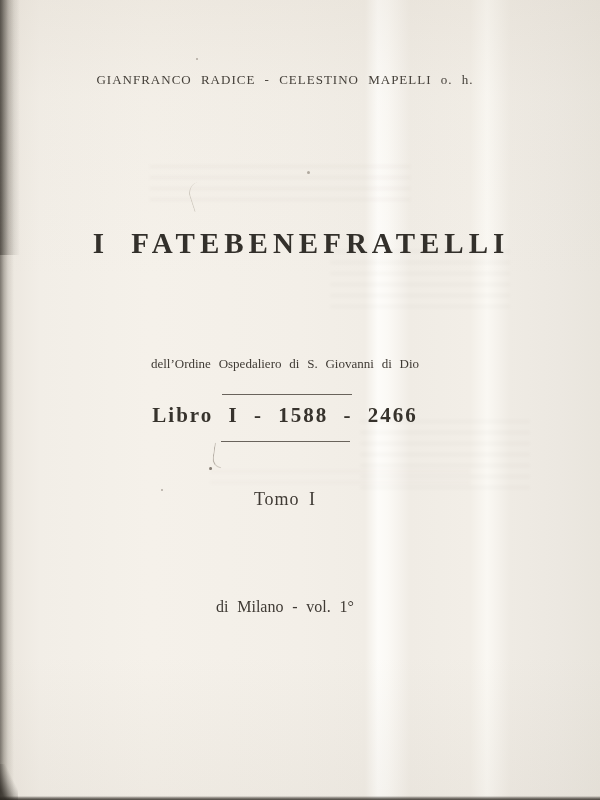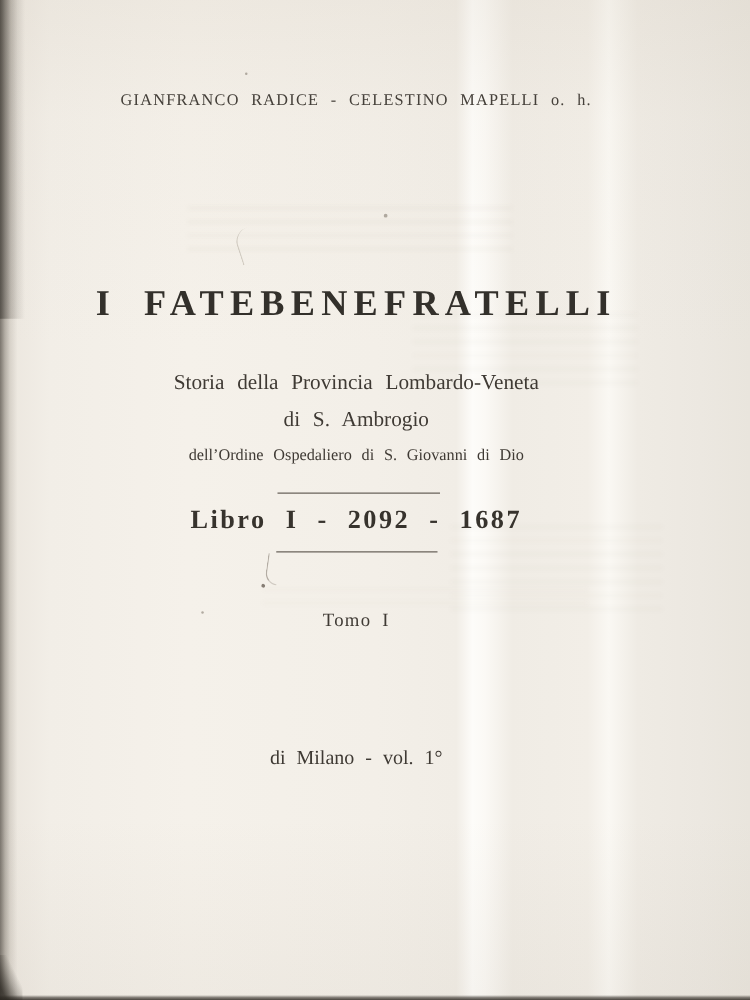--- a/index.html
+++ b/index.html
@@ -48,35 +48,35 @@
   }
   .content { position: absolute; left: 0; top: 10px; width: 570px; height: 800px; }
   .line { position: absolute; left: 0; width: 100%; text-align: center; color: #3f3a34; }
 
   .authors {
     top: 62px; font-size: 13px; letter-spacing: 1px; word-spacing: 5px;
     color: #45403a;
   }
   .main-title {
     top: 217px; font-size: 29px; font-weight: bold;
-    letter-spacing: 5px; word-spacing: 10px; color: #33302b;
+    letter-spacing: 5px; word-spacing: 10px; color: #33302b; padding-left: 16px;
   }
   .sub1 { top: 286px; font-size: 17px; word-spacing: 0.35em; }
   .sub2 { top: 316px; font-size: 17px; word-spacing: 0.35em; }
   .sub3 { top: 346px; font-size: 13px; word-spacing: 0.35em; }
   .rule {
     position: absolute; height: 0; border-top: 1.5px solid rgba(70,64,56,0.8);
   }
   .rule-1 { top: 384px; left: 222px; width: 130px; }
   .rule-2 { top: 431px; left: 221px; width: 129px; }
   .volume {
     top: 393px; font-size: 21px; font-weight: bold;
     letter-spacing: 2px; word-spacing: 8px; color: #37332d;
   }
-  .tomo { top: 479px; font-size: 15px; letter-spacing: 1px; word-spacing: 4px; text-align: center; }
+  .tomo { top: 479px; font-size: 18px; letter-spacing: 1px; word-spacing: 4px; text-align: center; }
   .conv { top: 514px; font-size: 17px; word-spacing: 0.3em; }
   .milano { top: 544px; font-size: 16px; word-spacing: 0.3em; margin-top: 44px; }
   .publisher { top: 639px; font-size: 15px; word-spacing: 0.3em; color: #443f39; }
 
   
   .scratch-j {
     position: absolute; left: 213px; top: 443px; width: 9px; height: 24px;
     border-left: 1.5px solid rgba(100,90,78,0.45);
     border-bottom: 1px solid rgba(100,90,78,0.25);
     border-bottom-left-radius: 10px; transform: rotate(8deg);
@@ -119,29 +119,27 @@
   <div class="ghost g2"></div>
   <div class="ghost g3"></div>
   <div class="ghost g4"></div>
 
   <div class="content">
 
     <div class="line authors">GIANFRANCO RADICE - CELESTINO MAPELLI o. h.</div>
 
     <div class="line main-title">I FATEBENEFRATELLI</div>
 
-    <div class="line sub1">Storia della Provincia Lombardo-Veneta</div>
 
-    <div class="line sub2">di S. Ambrogio</div>
 
     <div class="line sub3">dell’Ordine Ospedaliero di S. Giovanni di Dio</div>
 
     <div class="rule rule-1"></div>
 
-    <div class="line volume">Libro I - 2092 - 1687</div>
+    <div class="line volume">Libro I - 1588 - 2466</div>
 
     <div class="rule rule-2"></div>
 
     <div class="line tomo">Tomo I</div>
 
 
     <div class="line milano">di Milano - vol. 1°</div>
 
   </div>
 

